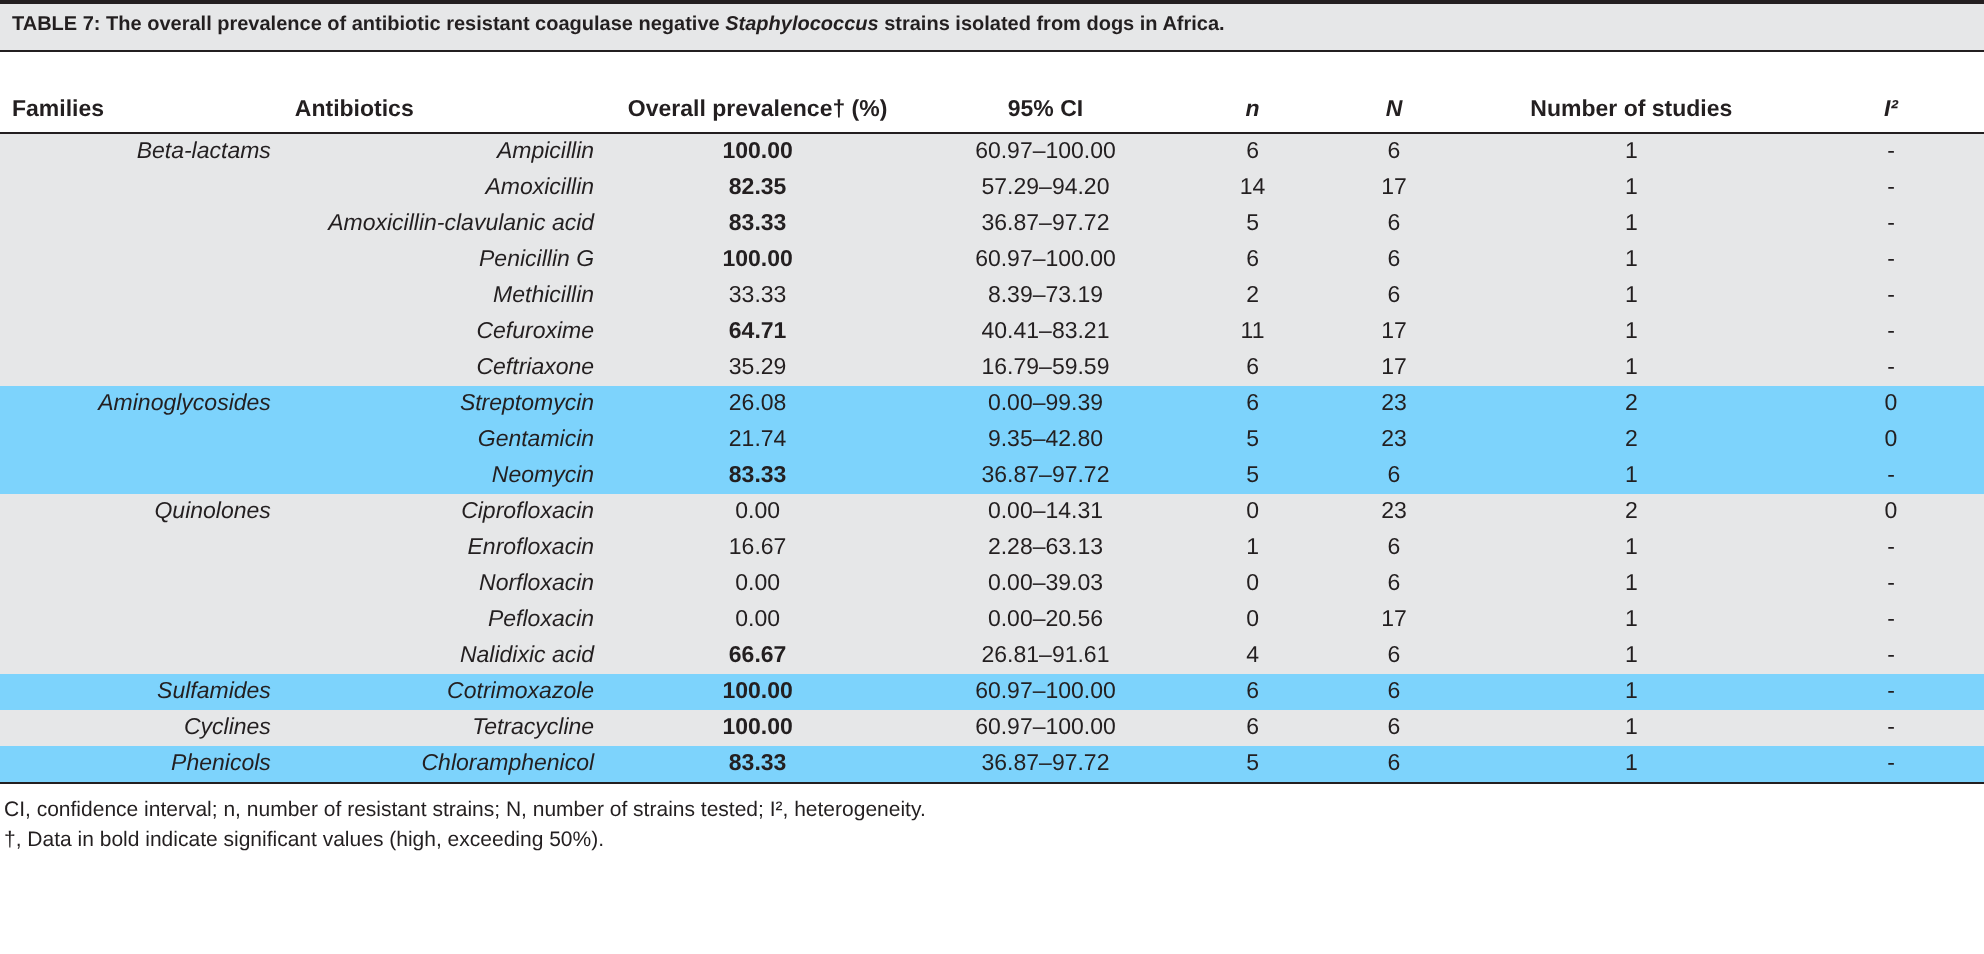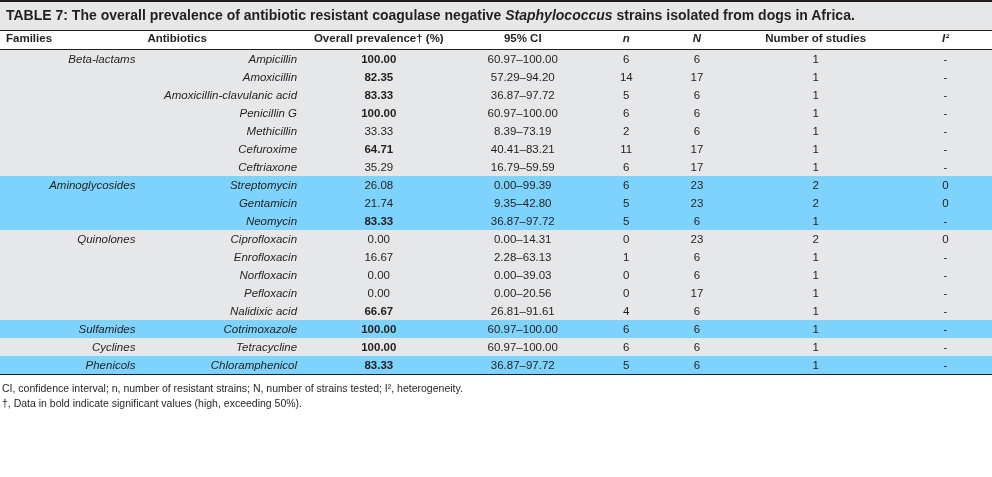--- a/index.html
+++ b/index.html
@@ -16,37 +16,37 @@
   }
   .table-wrap {
     width: 992px;
     box-sizing: border-box;
     padding: 0;
   }
   .caption {
     background: #e6e7e8;
     border-top: 2px solid #231f20;
     border-bottom: 1px solid #231f20;
-    font-size: 14px;
+    font-size: 10px;
     font-weight: bold;
     padding: 5px 6px 5px 6px;
     line-height: 1.25;
   }
   .caption .cap-label { font-weight: bold; }
   .caption .cap-text { font-weight: bold; }
   .caption .italic { font-style: italic; }
   table {
     width: 992px;
     border-collapse: collapse;
     font-size: 11.5px;
   }
   thead th {
     font-weight: bold;
     font-size: 11.5px;
-    padding: 1px 6px 5px 6px;
+    padding: 23px 6px 5px 6px;
     border-bottom: 1px solid #231f20;
     text-align: center;
     white-space: nowrap;
   }
   thead th.left { text-align: left; }
   tbody td {
     padding: 3px 6px 3px 6px;
     font-size: 11.5px;
     text-align: center;
     vertical-align: top;

